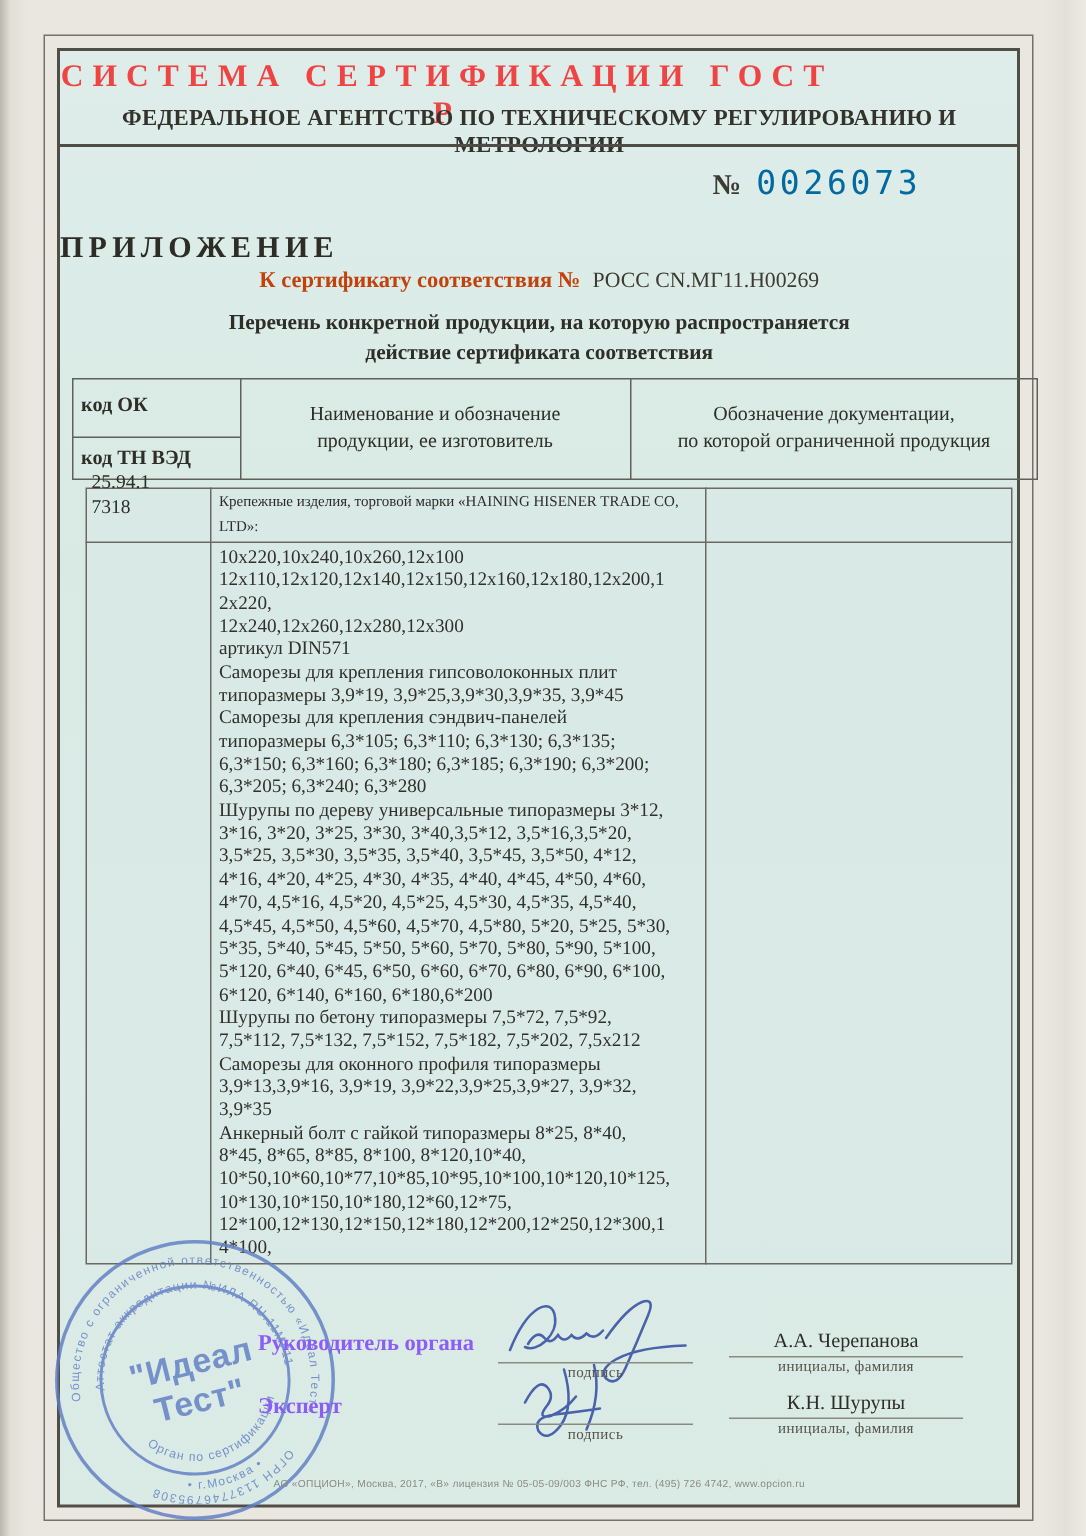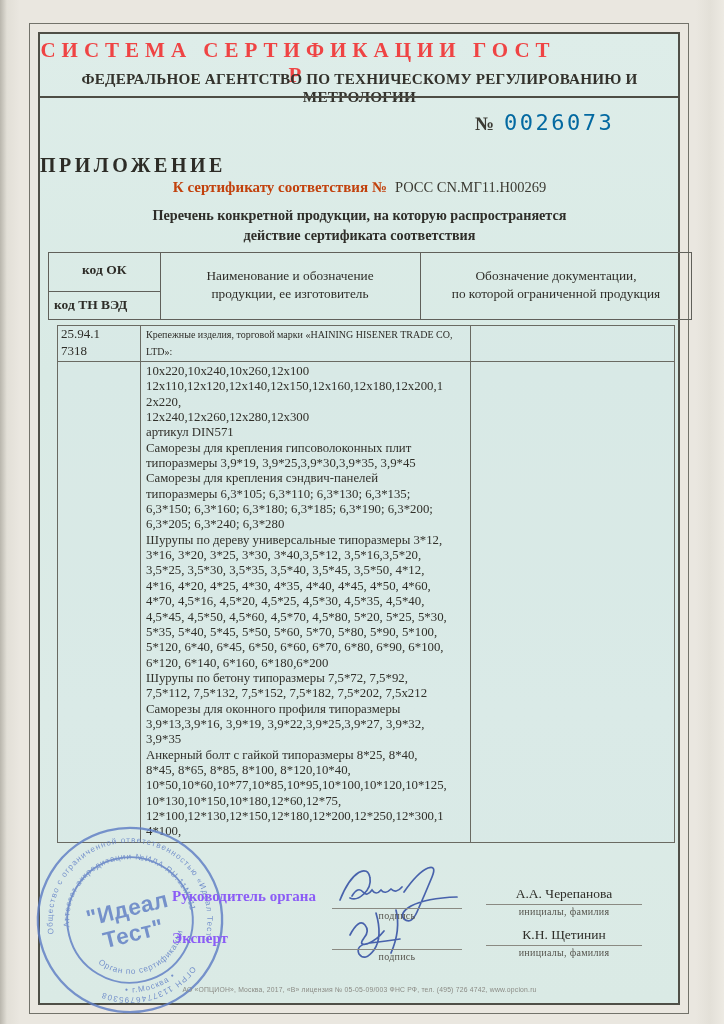--- a/index.html
+++ b/index.html
@@ -41,35 +41,35 @@
   .cert-line .val { font-size:14.5px; color:#3c3b33; margin-left:8px;font-family:Liberation Serif, serif; }
 
   .subtitle { left:40px; top:206px; width:639px; text-align:center;
     font-size:14.2px; font-weight:bold; line-height:19.5px; white-space:pre-line; color:#2e2d28; }
 
   
   .spec-table { left:48px; top:252px; width:644px; height:68px; border:1px solid #60605a; }
   .spec-v1 { left:160px; top:252px; width:1px; height:68px; background:#60605a; }
   .spec-v2 { left:420px; top:252px; width:1px; height:68px; background:#60605a; }
   .spec-h1 { left:48px; top:291px; width:112px; height:1px; background:#60605a; }
-  .cell-code-ok { left:54px; top:262px; width:100px; font-size:13.5px; font-weight:bold;margin-left:28px; }
+  .cell-code-ok { left:54px; top:262px; width:100px; font-size:13.5px; font-weight:bold; }
   .cell-code-tnved { left:54px; top:297px; width:104px; font-size:13.5px; font-weight:bold; }
   .cell-head { text-align:center; font-size:13.3px; font-weight:normal;
     line-height:18px; white-space:pre-line; color:#2e2d28; }
   .cell-head.c2 { left:166px; top:267px; width:248px; }
   .cell-head.c3 { left:426px; top:267px; width:260px; }
 
   
   .body-table { left:57px; top:325px; width:618px; height:518px; border:1px solid #6a6a62;
     background:rgba(214,233,230,0.45); }
   .body-v1 { left:140px; top:325px; width:1px; height:518px; background:#6a6a62; }
   .body-v2 { left:470px; top:325px; width:1px; height:518px; background:#6a6a62; }
   .body-h1 { left:57px; top:361px; width:618px; height:1px; background:#6a6a62; }
 
-  .codes { left:61px; top:326px; width:76px; font-size:13px; line-height:16.5px; white-space:pre-line; }
+  .codes { left:61px; top:313px; width:76px; font-size:13px; line-height:16.5px; white-space:pre-line; }
   .product-title { left:146px; top:327px; width:320px; font-size:10px; line-height:16.5px; }
   .product-lines { left:146px; top:364px; width:328px; font-size:12.8px; line-height:15.35px;
     white-space:pre; overflow:hidden; height:478px; color:#31302a; }
 
   
   .sig-label { font-size:15px; font-weight:bold; color:#8b5cf6; }
   .lbl-head { left:172px; top:888px; }
   .lbl-expert { left:172px; top:930px; }
   .sig-rule { height:1px; background:#8a8a82; }
   .rule-sig1 { left:332px; top:908px; width:130px; }
@@ -201,17 +201,17 @@
 </svg>
 
 <div class="abs sig-rule rule-sig1"></div>
 <div class="abs sig-rule rule-sig2"></div>
 <div class="abs sig-rule rule-name1"></div>
 <div class="abs sig-rule rule-name2"></div>
 
 <div class="abs caption cap-sig1">подпись</div>
 <div class="abs caption cap-sig2">подпись</div>
 <div class="abs sig-name name1">А.А. Черепанова</div>
-<div class="abs sig-name name2">К.Н. Щетинин</div>
+<div class="abs sig-name name2">К.Н. Шурупы</div>
 <div class="abs caption cap-name1">инициалы, фамилия</div>
 <div class="abs caption cap-name2">инициалы, фамилия</div>
 
 <div class="abs fine-print">АО «ОПЦИОН», Москва, 2017, «В»     лицензия № 05-05-09/003 ФНС РФ,   тел. (495) 726 4742, www.opcion.ru</div>
 
 </body></html>

